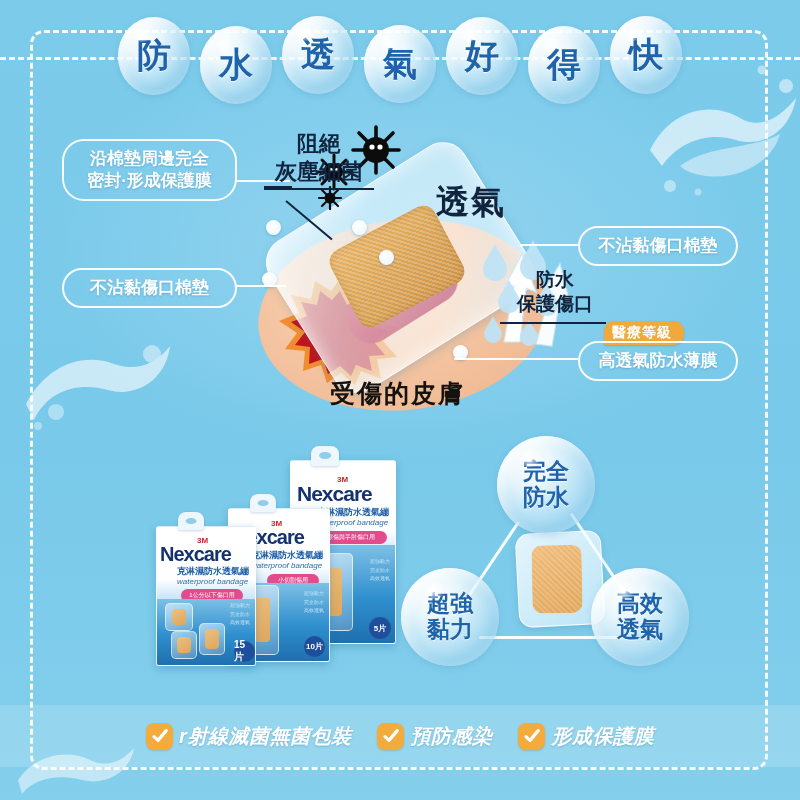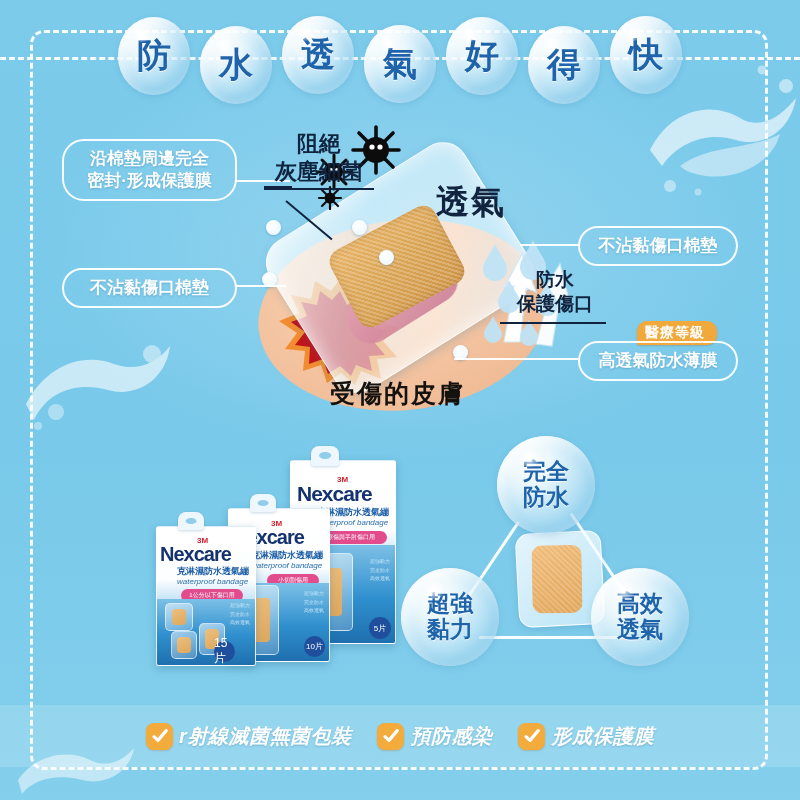--- a/index.html
+++ b/index.html
@@ -127,21 +127,21 @@
   .hang{position:absolute;background:#eef7fd;border-radius:8px 8px 3px 3px;
     box-shadow:0 1px 3px rgba(40,100,140,.25);}
   .hang::after{content:"";position:absolute;left:50%;top:32%;width:42%;height:34%;
     transform:translateX(-50%);border-radius:50%;background:#8fcdea;}
   .b-3m{position:absolute;color:#d0202f;font-weight:bold;}
   .b-brand{position:absolute;color:#14336e;font-weight:bold;font-style:normal;letter-spacing:-1px;}
   .b-cn{position:absolute;color:#1d5fa6;font-weight:bold;}
   .b-en{position:absolute;color:#2b6fae;font-style:italic;}
   .b-tag{position:absolute;background:#e24b8c;color:#fff;border-radius:7px;text-align:center;}
   .b-count{position:absolute;background:#1f4f9c;color:#fff;border-radius:50%;
-    display:flex;align-items:center;justify-content:center;font-weight:normal;}
+    display:flex;align-items:center;justify-content:center;font-weight:bold;}
   .b-water{position:absolute;left:0;right:0;bottom:0;
     background:linear-gradient(180deg,#7cc0e6 0%,#2f8fce 55%,#1f6fae 100%);}
   .b-strip{position:absolute;border-radius:5px;
     background:linear-gradient(150deg, rgba(255,255,255,.55), rgba(255,255,255,.2));
     border:1px solid rgba(255,255,255,.6);}
   .b-strip i{position:absolute;left:22%;top:18%;width:56%;height:64%;border-radius:4px;
     background:linear-gradient(150deg,#edbf7e,#dda75e);display:block;}
   .b-lines{position:absolute;color:#bfe2f6;font-size:5px;line-height:1.7;text-align:right;}
   
   .tri{position:absolute;left:393px;top:440px;width:300px;height:230px;}
@@ -361,21 +361,21 @@
     <span>不沾黏傷口棉墊</span>
   </div>
   <div class="lead" style="left:520px;top:244px;width:58px;"></div>
 
   <div class="plaintext" style="left:500px;top:268px;width:110px;font-size:19px;">
     <span style="white-space:pre-line;">防水
 保護傷口</span>
   </div>
   <div class="lead-dark" style="left:500px;top:322px;width:106px;"></div>
 
-  <div class="badge" style="left:637px;top:321px;padding-left:8px;">
+  <div class="badge" style="left:604px;top:321px;padding-left:8px;">
     <span>醫療等級</span>
   </div>
 
   <div class="pill" style="left:578px;top:341px;width:160px;font-size:17px;">
     <span>高透氣防水薄膜</span>
   </div>
   <div class="lead" style="left:454px;top:358px;width:124px;"></div>
 
   <div class="skin-label" style="left:330px;top:377px;">
     <span>受傷的皮膚</span>
@@ -435,21 +435,21 @@
           <i></i>
         </div>
       <div class="b-strip" style="left:42px;top:96px;width:24px;height:30px;">
           <i></i>
         </div>
       <div class="b-lines" style="right:5px;top:74px;">
         <div>超強黏力</div>
         <div>完全防水</div>
         <div>高效透氣</div>
       </div>
-      <div class="b-count" style="right:20px;bottom:3px;width:21px;height:21px;font-size:12px;">15片</div>
+      <div class="b-count" style="right:0;bottom:3px;width:21px;height:21px;font-size:10px;">15片</div>
     </div>
     <div class="hang" style="left:28px;top:62px;width:26px;height:18px;"></div>
   </div>
 
   <div class="tri">
     <div class="tri-line" style="left:72px;top:160px;width:96px;transform:rotate(-56deg);transform-origin:left center;"></div>
     <div class="tri-line" style="left:178px;top:72px;width:96px;transform:rotate(56deg);transform-origin:left center;"></div>
     <div class="tri-line" style="left:86px;top:196px;width:158px;"></div>
 
     <div class="tri-band">

